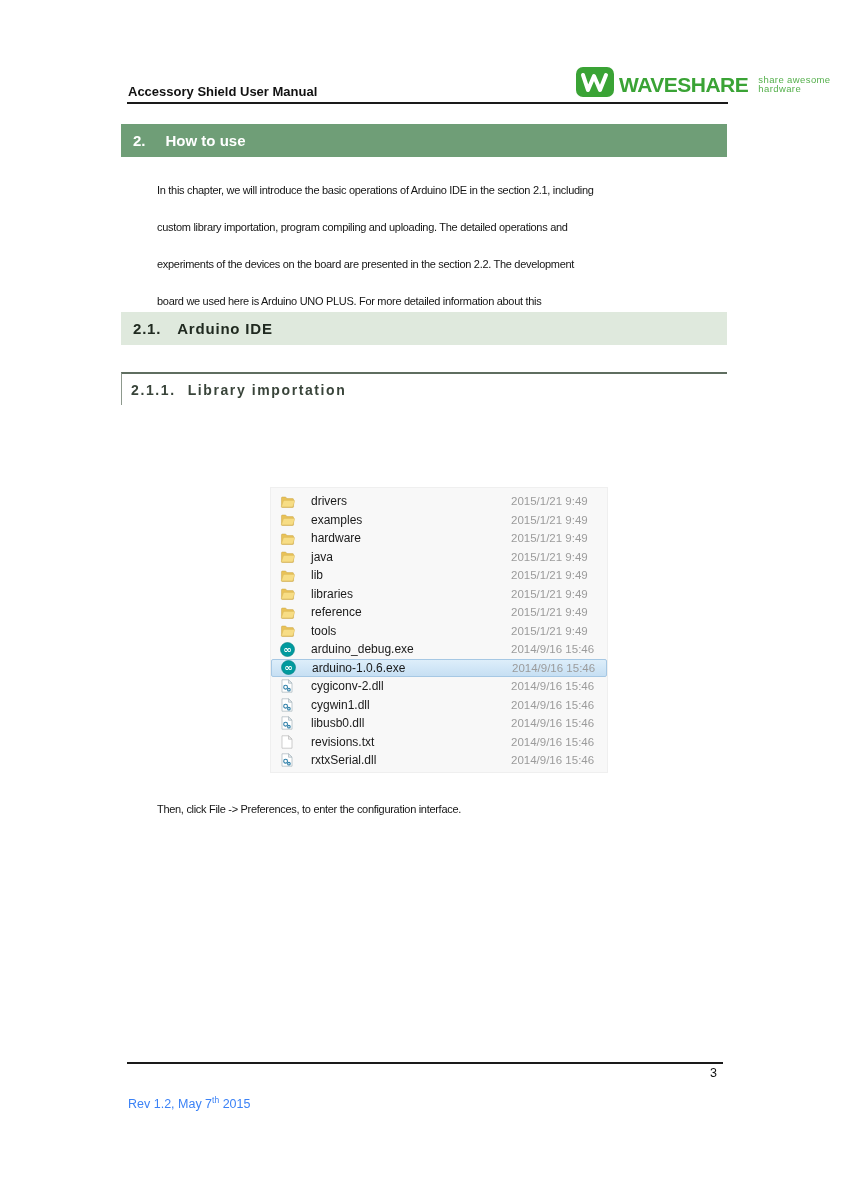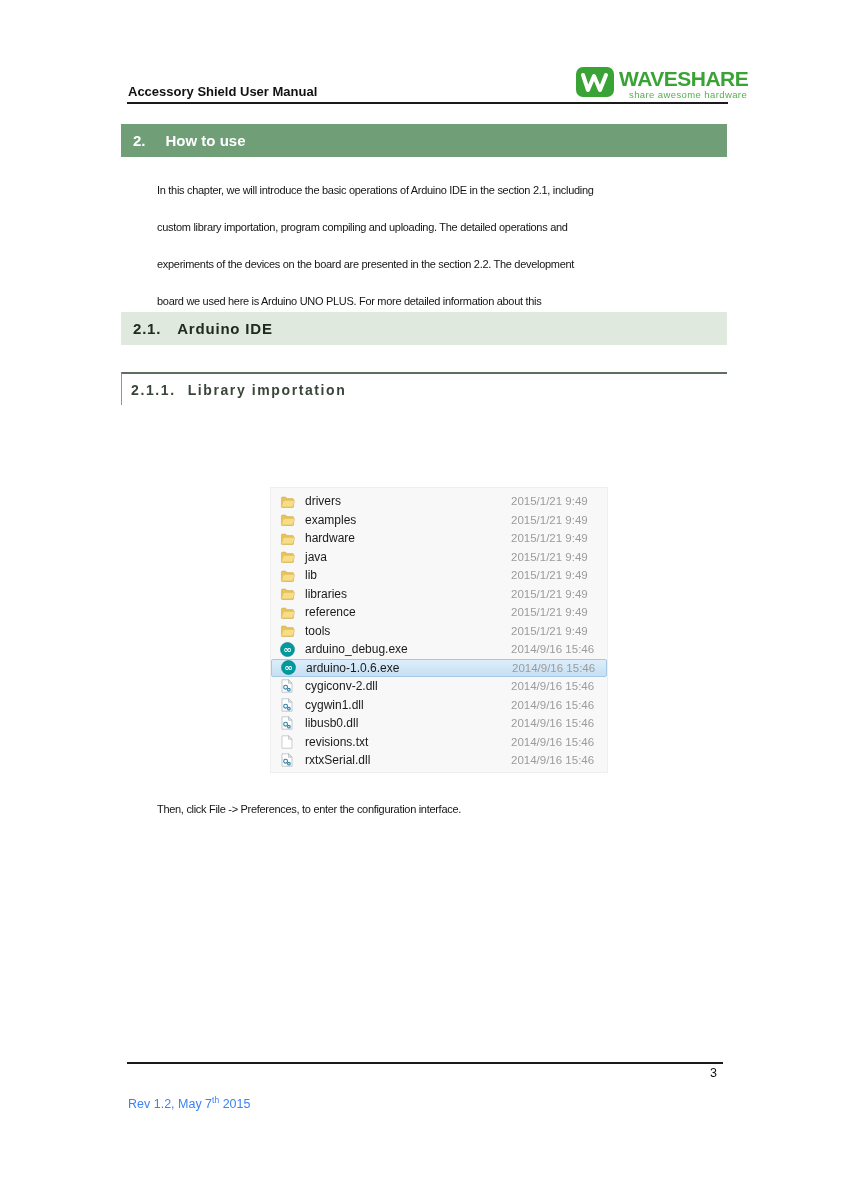--- a/index.html
+++ b/index.html
@@ -31,21 +31,21 @@
     width: 601px; height: 2px;
     background: #1a1a1a;
   }
   .logo {
     position: absolute;
     left: 575px; top: 66px;
     display: flex;
     align-items: center;
     gap: 4px;
   }
-  .logo-textcol { display: flex; flex-direction: column; line-height: 1; }
+  .logo-textcol { display: flex; flex-direction: row; line-height: 1; }
   .logo-brand {
     font-size: 21px;
     font-weight: 800;
     letter-spacing: -0.5px;
     color: #3aa335;
   }
   .logo-tagline {
     font-size: 9.5px;
     color: #55b04c;
     letter-spacing: 0.4px;
@@ -130,21 +130,21 @@
     align-items: center;
   }
   .file-icon {
     width: 16px;
     margin-left: 8px;
     display: inline-flex;
     justify-content: center;
     align-items: center;
   }
   .file-name {
-    margin-left: 10px;
+    margin-left: 16px;
     font-size: 12px;
     color: #1a1a1a;
     white-space: nowrap;
   }
   .file-date {
     position: absolute;
     left: 240px;
     font-size: 11.5px;
     color: #9b9b9b;
     white-space: nowrap;

